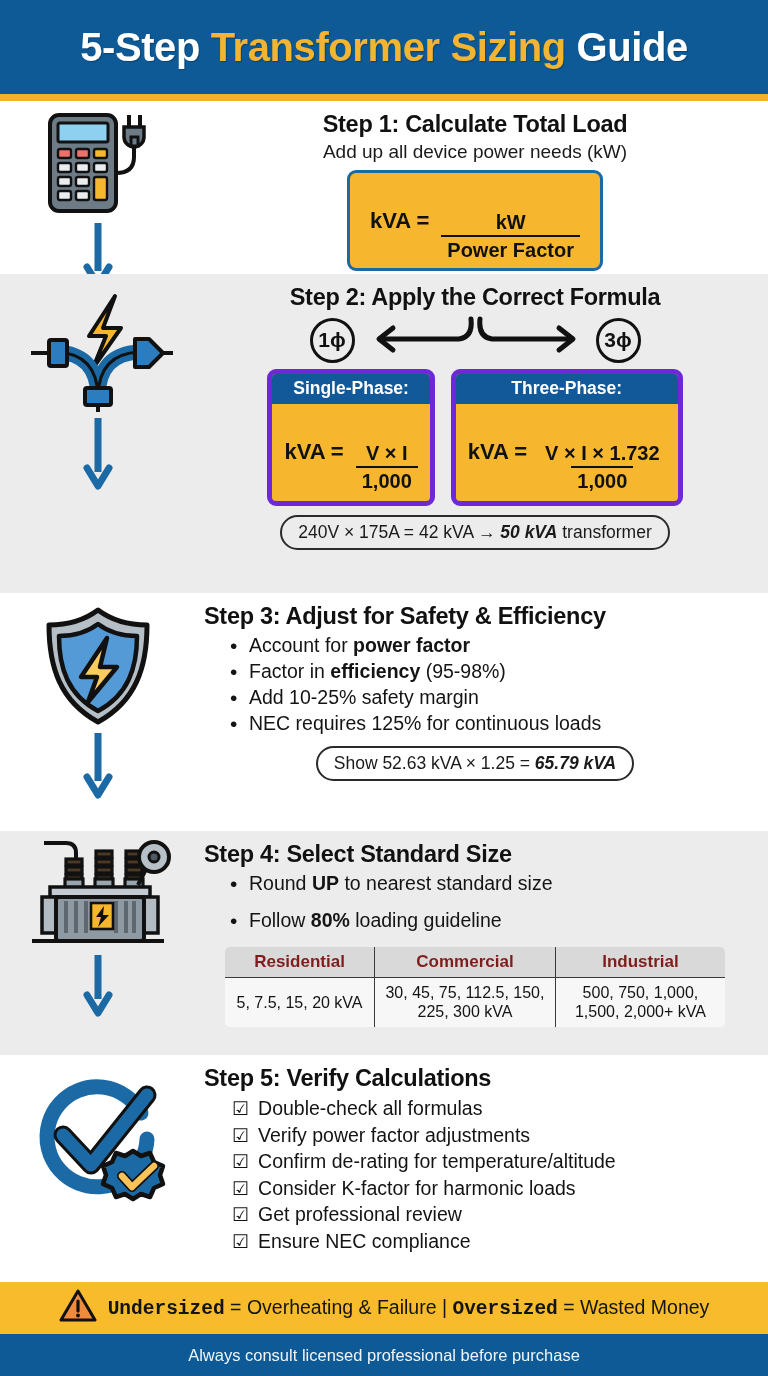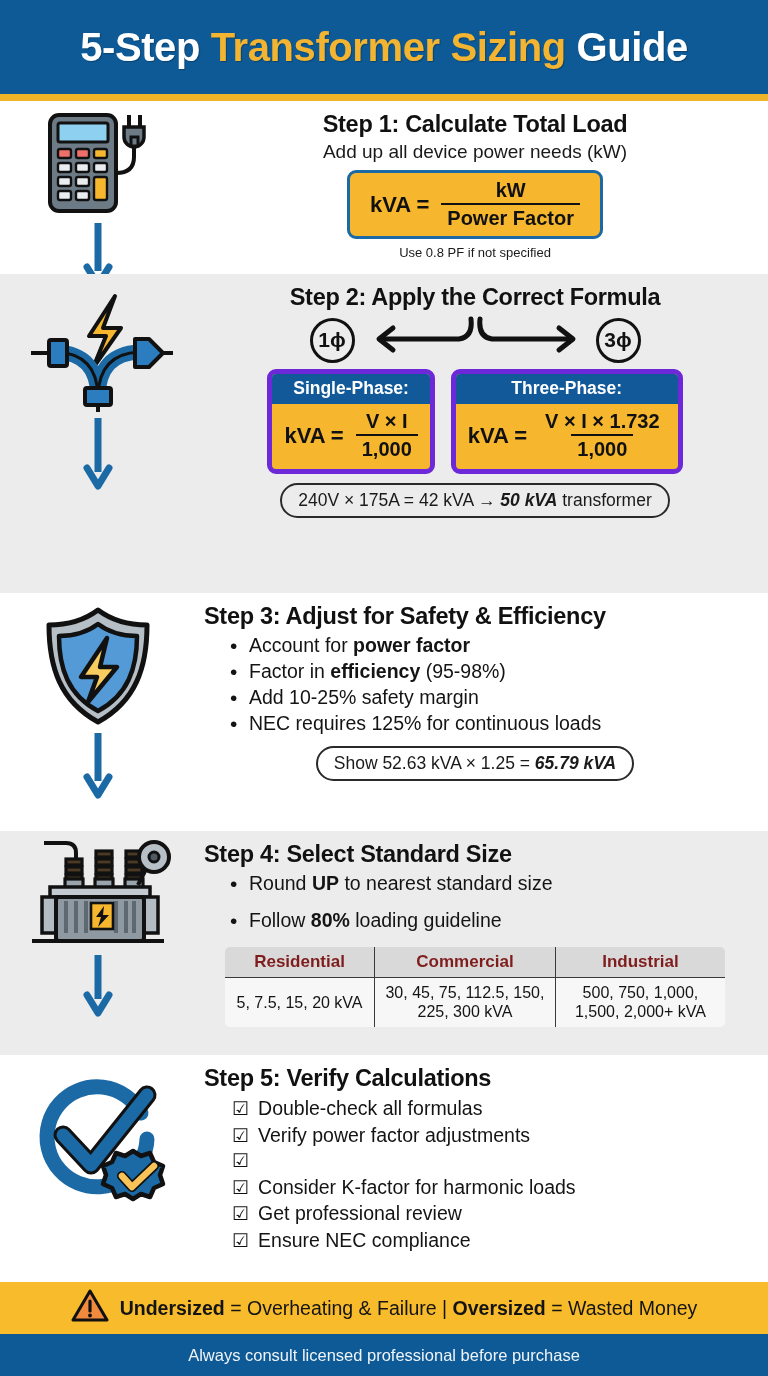--- a/index.html
+++ b/index.html
@@ -55,21 +55,21 @@
 
   
   .formula-gold {
     background: #f6b72e; border: 3px solid #1b6aa5; border-radius: 9px;
     display: inline-flex; align-items: center; justify-content: center;
     padding: 6px 20px; margin: 7px auto 0;
   }
   .fx { display: flex; align-items: center; gap: 12px; font-weight: bold; color: #111; }
   .fx-lhs { font-size: 22px; }
   .frac { display: inline-flex; flex-direction: column; align-items: center; }
-  .frac .num { font-size: 20px; padding: 0 6px 1px; }
+  .frac .num { font-size: 20px; padding: 0 6px 1px; margin-top: 32px; }
   .frac .den { font-size: 20px; padding: 2px 6px 0; border-top: 2.5px solid #111; }
   .center-row { display: flex; justify-content: center; }
   .note-small { font-size: 13px; color: #1a1a1a; text-align: center; margin-top: 6px; }
 
   
   .phase-row {
     display: flex; align-items: center; justify-content: center;
     gap: 8px; margin: 4px 0 4px;
   }
   .phase-circle {
@@ -134,21 +134,21 @@
   }
   ul.checks .box { font-size: 19px; color: #111; }
 
   
   .warn-bar {
     background: #f7bb2b; flex: 0 0 auto;
     display: flex; align-items: center; justify-content: center; gap: 11px;
     padding: 9px 10px; height: 52px;
   }
   .warn-text { font-size: 19.5px; color: #141414; white-space: nowrap; }
-  .warn-text b { font-weight: bold; }
+  .warn-text b { font-weight: bold; font-family: Liberation Mono, monospace; }
   .foot-bar {
     background: #0d5a96; flex: 1 1 auto;
     display: flex; align-items: center; justify-content: center;
   }
   .foot-text { color: #f0f4f8; font-size: 16.5px; }
 </style>
 </head>
 <body>
 
 <div class="page">
@@ -404,20 +404,21 @@
         <li>
             <span class="box">☑</span>
             <span>Double-check all formulas</span>
           </li>
         <li>
             <span class="box">☑</span>
             <span>Verify power factor adjustments</span>
           </li>
         <li>
             <span class="box">☑</span>
+            <span>Confirm de-rating for temperature/altitude</span>
           </li>
         <li>
             <span class="box">☑</span>
             <span>Consider K-factor for harmonic loads</span>
           </li>
         <li>
             <span class="box">☑</span>
             <span>Get professional review</span>
           </li>
         <li>

